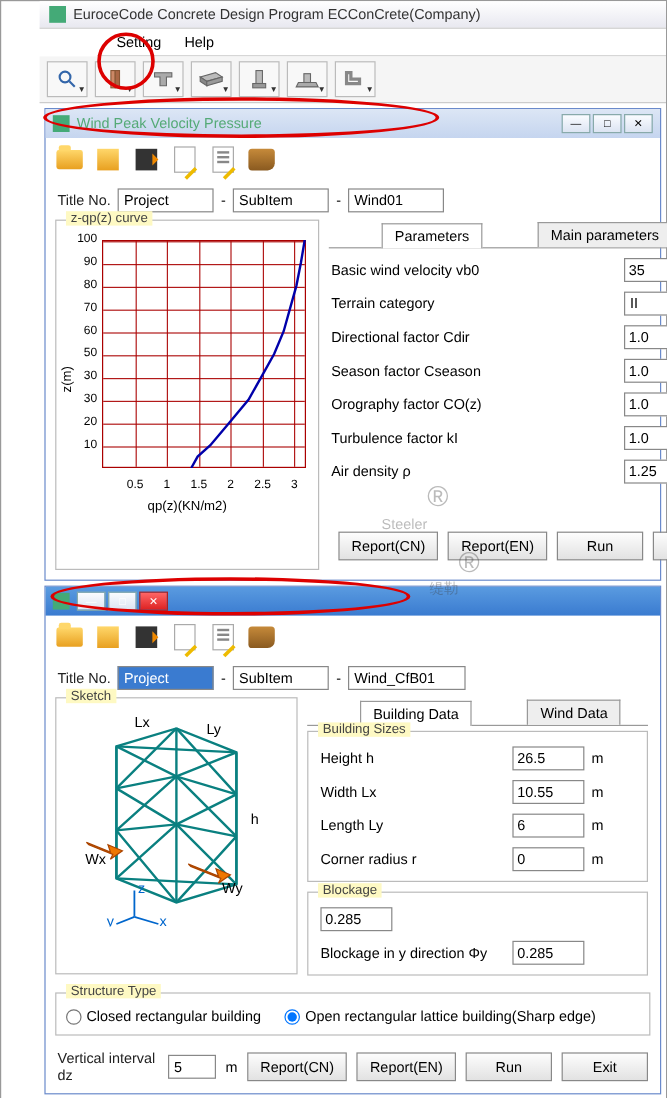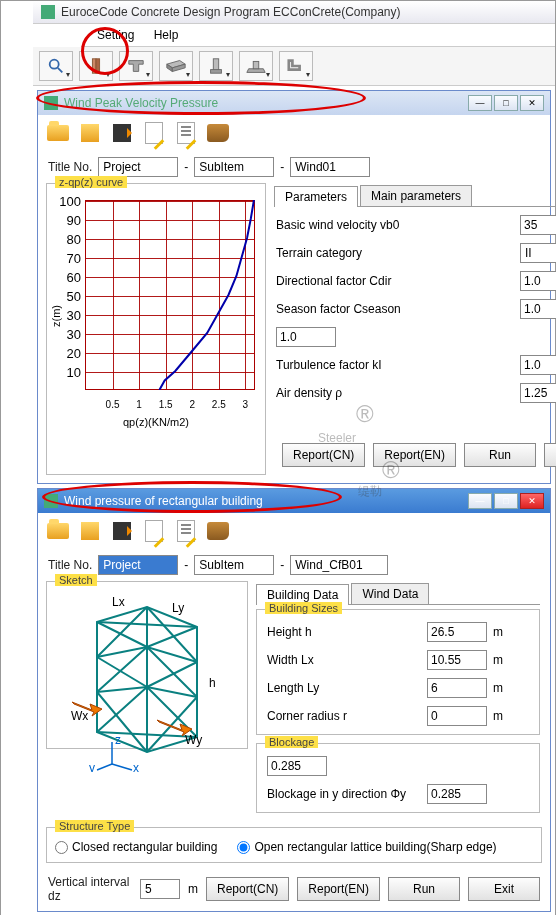--- a/index.html
+++ b/index.html
@@ -40,45 +40,45 @@
 .icon-editB::after{content:"";position:absolute;right:-3px;bottom:-3px;width:12px;height:3px;background:#eb0;transform:rotate(-45deg);}
 .icon-book{width:22px;height:18px;background:linear-gradient(#c68a3a,#8a5a20);border-radius:3px 3px 6px 3px;}
 
 .title-row{ padding: 6px 10px; display:flex; align-items:center; gap:6px;}
 .label{ color:#222; }
 .txt-input{ border:1px solid #888; padding:2px 4px; height:20px; background:#fff;}
 .txt-input.sel{ background:#3a7bd0;color:#fff;}
 
 .content-flex{ display:flex; padding:0 8px 8px; gap:6px;}
 .chart-box{ border:1px solid #bbb; position:relative; padding:6px 4px 4px; flex:0 0 220px;}
-.chart-box legend, .group-title{ position:absolute; top:-8px; left:8px; background:#fde047; padding:0 4px; font-size:11px; color:#444;}
+.chart-box legend, .group-title{ position:absolute; top:-8px; left:8px; background:#fef9c3; padding:0 4px; font-size:11px; color:#444;}
 
 .chart-area{ width:210px; height:240px; position:relative;}
 .grid{ position:absolute; left:34px; top:10px; width:170px; height:190px;border:1px solid #a00;}
 .gl{position:absolute;background:#a00;opacity:0.9;}
 .curve{position:absolute;left:34px;top:10px;width:170px;height:190px;overflow:hidden;}
-.ytick{position:absolute;left:6px;font-size:13px;width:24px;text-align:right;}
+.ytick{position:absolute;left:6px;font-size:10px;width:24px;text-align:right;}
 .xtick{position:absolute;bottom:20px;font-size:10px;width:30px;text-align:center;}
 .ylabel-v{position:absolute;left:-6px;top:50%;transform:rotate(-90deg);font-size:11px;}
 .xlabel-h{position:absolute;bottom:2px;left:50%;transform:translateX(-50%);font-size:11px;}
 
 .tabs{ display:flex; border-bottom:1px solid #999; margin-bottom:4px;}
-.tab{ padding:3px 10px; border:1px solid #999; border-bottom:none; background:#eee; cursor:pointer; margin-right:2px;}
+.tab{ padding:3px 10px; border:1px solid #999; border-bottom:none; background:#eee; cursor:pointer; margin-right:2px;margin-left:44px;}
 .tab.active{ background:#fff; position:relative; top:1px;}
 .param-panel{ flex:1; padding:2px;}
 .param-row{ display:flex; align-items:center; padding:4px 2px; gap:6px;}
 .param-label{ flex:1;}
 .param-input{ width:60px; border:1px solid #888; padding:1px 3px; text-align:left; height:20px; background:#fff;}
 .unit{ width:36px;}
 select.param-input{ padding:0;}
 
 .btn-row{ display:flex; gap:8px; padding:6px 8px; justify-content:flex-end;}
 .btn{ min-width:72px; height:24px; background:linear-gradient(#fdfdfd,#e2e2e2); border:1px solid #888; cursor:pointer; padding:0 10px;}
 
-.sketch-box{ border:1px solid #bbb; position:relative; padding:10px; flex:0 0 200px; height:168px;}
+.sketch-box{ border:1px solid #bbb; position:relative; padding:10px; flex:0 0 200px; height:231px;}
 .sketch-box .group-title{top:-8px;}
 
 .group{ border:1px solid #bbb; position:relative; padding:8px 8px 4px; margin:4px 8px;}
 .group .group-title{top:-8px;}
 
 .radio-row{ display:flex; gap:20px; padding:4px 0;}
 .radio-item{ display:flex; align-items:center; gap:4px;}
 
 .bottom-row{ display:flex; align-items:center; gap:8px; padding:8px 10px;}
 .right-btns{ margin-left:auto; display:flex; gap:8px;}
@@ -262,20 +262,21 @@
             <span class="param-label">Directional factor Cdir</span>
             <input class="param-input" value="1.0" style="">
             <span class="unit"></span>
           </div>
         <div class="param-row">
             <span class="param-label">Season factor Cseason</span>
             <input class="param-input" value="1.0" style="">
             <span class="unit"></span>
           </div>
         <div class="param-row">
+            <span class="param-label">Orography factor CO(z)</span>
             <input class="param-input" value="1.0" style="">
             <span class="unit"></span>
           </div>
         <div class="param-row">
             <span class="param-label">Turbulence factor kI</span>
             <input class="param-input" value="1.0" style="">
             <span class="unit"></span>
           </div>
         <div class="param-row">
             <span class="param-label">Air density ρ</span>
@@ -291,21 +292,20 @@
       </div>
     </div>
     <div class="watermark" style="left:280px;top:300px;"><span>Steeler</span><span class="wm-r">®</span></div>
   </div>
 
   <div class="sub-window">
     <div class="ellipse-anno" style="left:4px;top:-8px;width:300px;height:32px;"></div>
     <div class="watermark" style="left:320px;top:-38px;font-size:48px;"><span>缇勒</span><span class="wm-r">®</span></div>
     <div class="sub-titlebar active">
       <span style="width:14px;height:14px;background:#4a7;margin-right:6px;"></span>
-      <span class="sub-title-text">Wind pressure of rectangular building</span>
       <div class="win-ctrls">
         <div class="win-ctrl">—</div>
         <div class="win-ctrl">□</div>
         <div class="win-ctrl close">✕</div>
       </div>
     </div>
     <div class="sub-toolbar">
       <div class="stb-btn">
           <span class="icon-folder"></span>
         </div>

